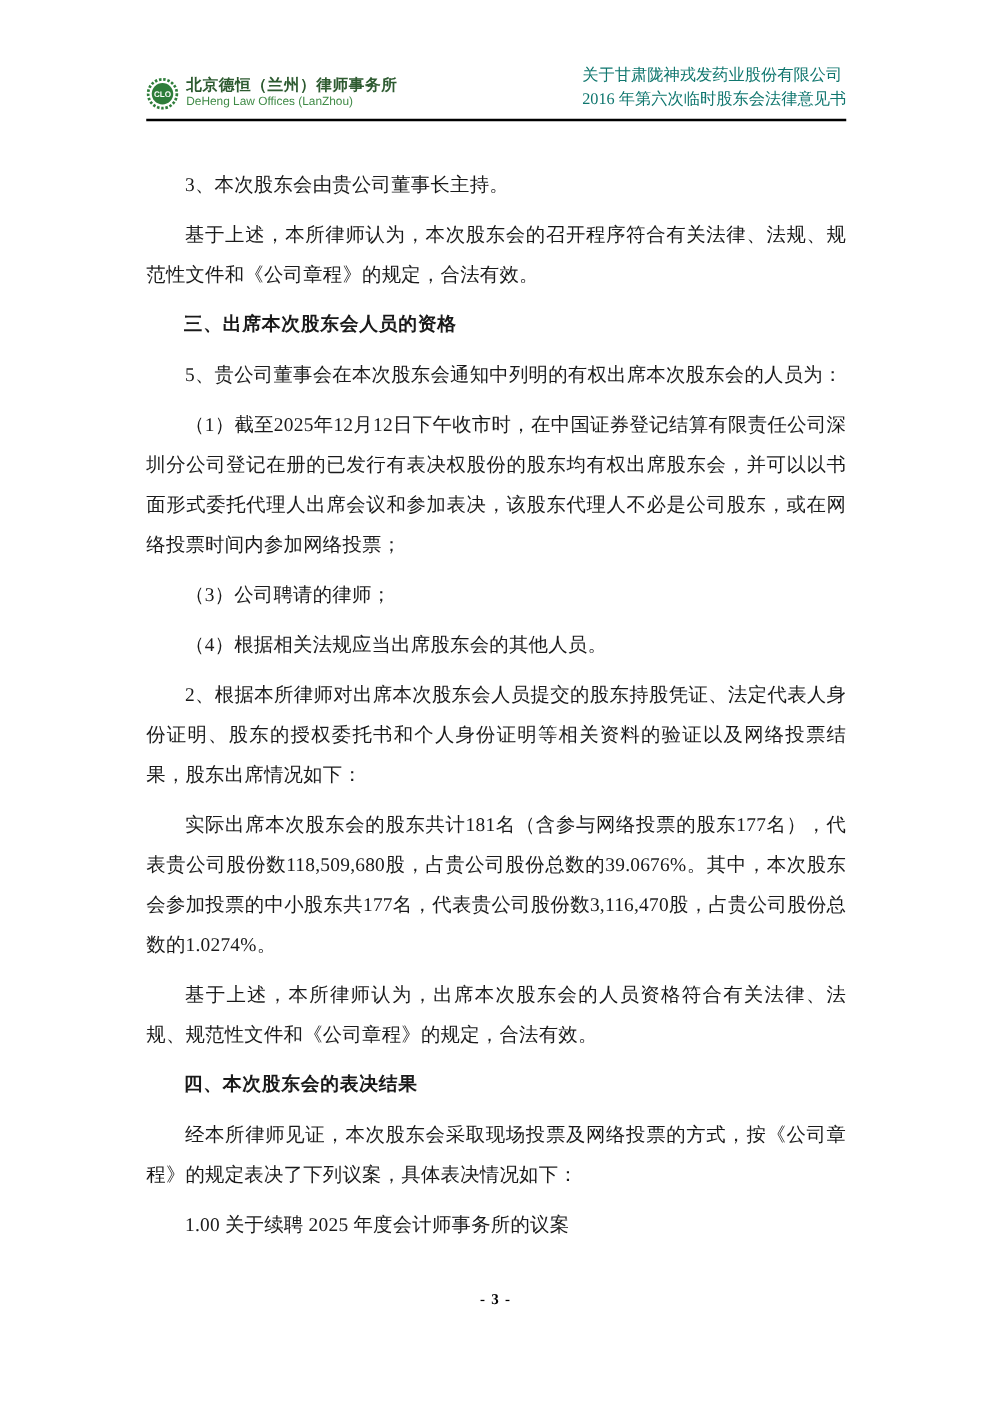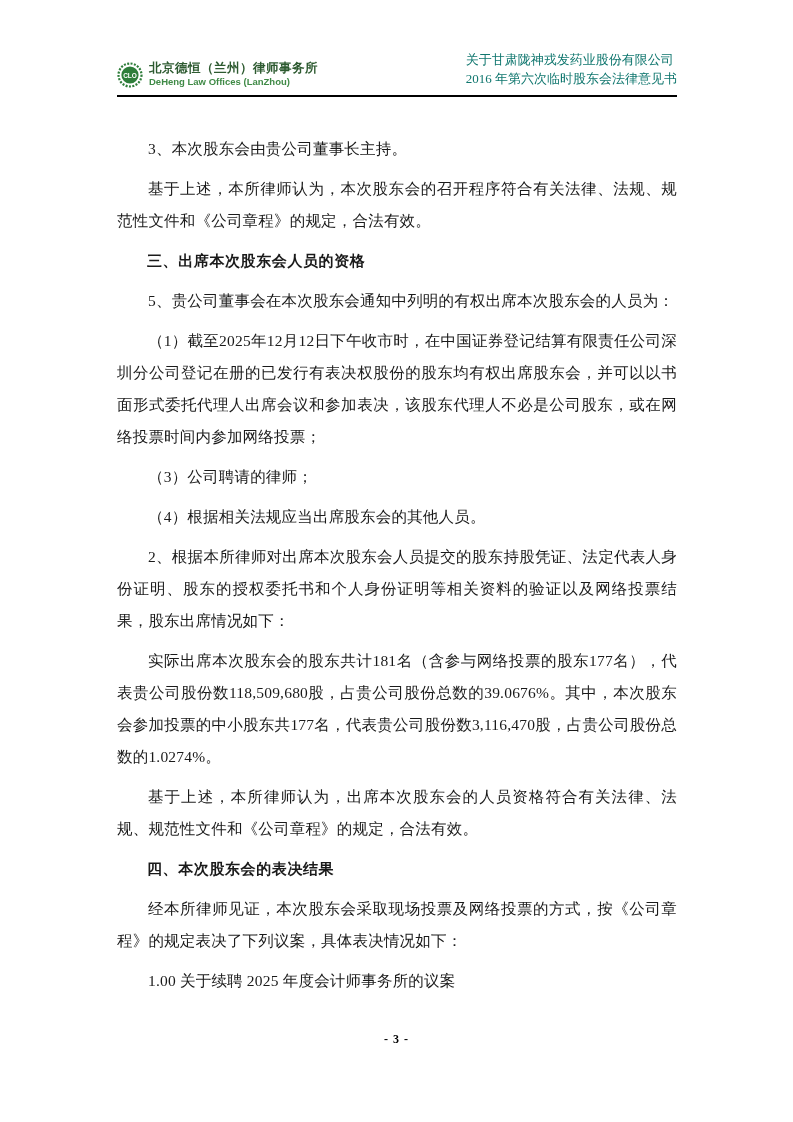--- a/index.html
+++ b/index.html
@@ -44,21 +44,21 @@
     font-size: 12.5px;
     font-weight: bold;
     color: #2d5a30;
     font-family: "Liberation Sans", "DejaVu Sans", sans-serif;
     letter-spacing: 0.5px;
   }
   .firm-name-en {
     font-size: 9.5px;
     color: #3f8a46;
     font-family: "Liberation Sans", "DejaVu Sans", sans-serif;
-    font-weight: bold;
+    font-weight: normal;
   }
   .doc-ref {
     font-size: 13px;
     line-height: 19px;
     color: #0f766e;
   }
   .header-rule {
     border: none;
     border-top: 2px solid #000000;
     margin: 7px 0 0 0;
@@ -72,21 +72,21 @@
   }
   .doc-body p {
     margin: 0 0 8px 0;
     line-height: 32px;
     text-indent: 2em;
   }
   .doc-body p.heading {
     font-weight: bold;
     margin-top: 4px;
     margin-bottom: 8px;
-    font-family: Liberation Sans, sans-serif;
+    font-family: Liberation Mono, monospace;
     font-size: 15px;
     letter-spacing: 0.6px;
   }
   
   .page-footer {
     position: absolute;
     left: 0;
     right: 0;
     top: 1032px;
     text-align: center;

